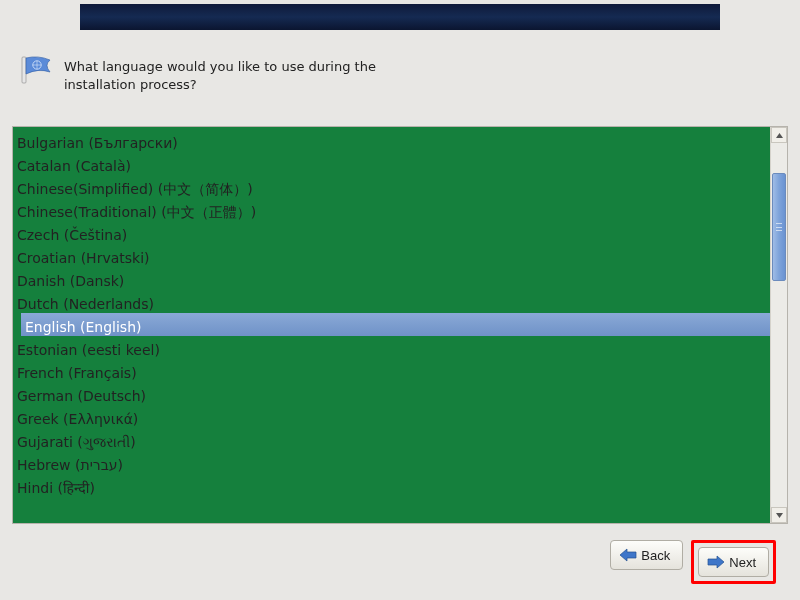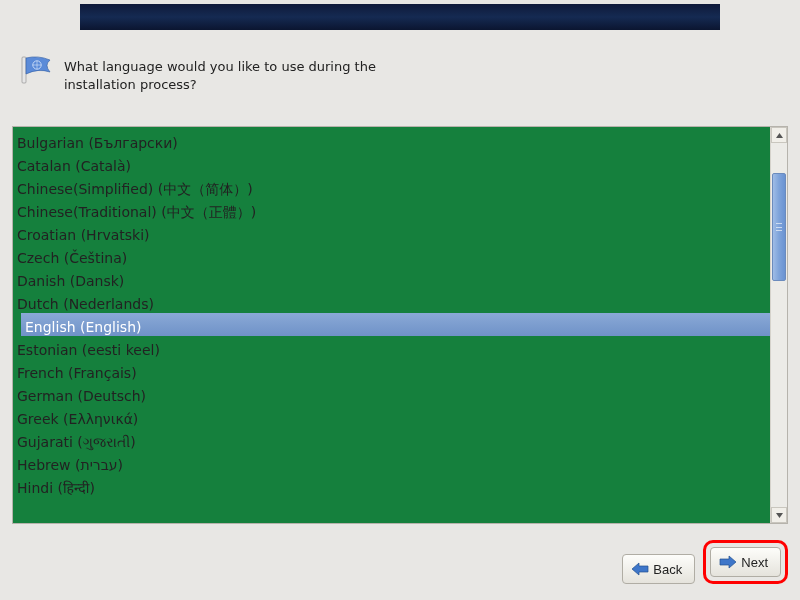--- a/index.html
+++ b/index.html
@@ -116,41 +116,40 @@
     height: 1px;
     background: rgba(255,255,255,0.6);
   }
   .button-bar {
     position: absolute;
     left: 0; right: 0;
     bottom: 16px;
     display: flex;
     justify-content: flex-end;
     gap: 8px;
-    padding-right: 12px;
-    align-items: flex-end;
+    padding-right: 24px;
   }
   .btn {
     height: 30px;
     padding: 0 12px 0 8px;
     background: linear-gradient(to bottom, #fdfdfa 0%, #e5e3dc 100%);
     border: 1px solid #b0ada4;
     border-radius: 4px;
     display: inline-flex;
     align-items: center;
     gap: 4px;
     font-size: 13px;
     color: #222;
     cursor: pointer;
   }
   .btn svg { display:block; }
   .next-highlight {
     border: 3px solid #ff0000;
     padding: 4px;
-    border-radius: 10px;
+    border-radius: 2px;
   }
 </style>
 </head>
 <body>
 
 <div class="banner"></div>
 
 <div class="prompt-row">
   <div class="flag-icon">
     <svg width="34" height="28" viewBox="0 0 34 28">
@@ -163,22 +162,22 @@
   </div>
   <div class="prompt-text">What language would you like to use during the installation process?</div>
 </div>
 
 <div class="list-frame">
   <div class="list-scroll" id="lang-list">
       <div class="list-item">Bulgarian (Български)</div>
       <div class="list-item">Catalan (Català)</div>
       <div class="list-item">Chinese(Simplified) (中文（简体）)</div>
       <div class="list-item">Chinese(Traditional) (中文（正體）)</div>
+      <div class="list-item">Czech (Čeština)</div>
       <div class="list-item">Croatian (Hrvatski)</div>
-      <div class="list-item">Czech (Čeština)</div>
       <div class="list-item">Danish (Dansk)</div>
       <div class="list-item">Dutch (Nederlands)</div>
       <div class="list-item selected">English (English)</div>
       <div class="list-item">Estonian (eesti keel)</div>
       <div class="list-item">French (Français)</div>
       <div class="list-item">German (Deutsch)</div>
       <div class="list-item">Greek (Ελληνικά)</div>
       <div class="list-item">Gujarati (ગુજરાતી)</div>
       <div class="list-item">Hebrew (עברית)</div>
       <div class="list-item">Hindi (हिन्दी)</div>

